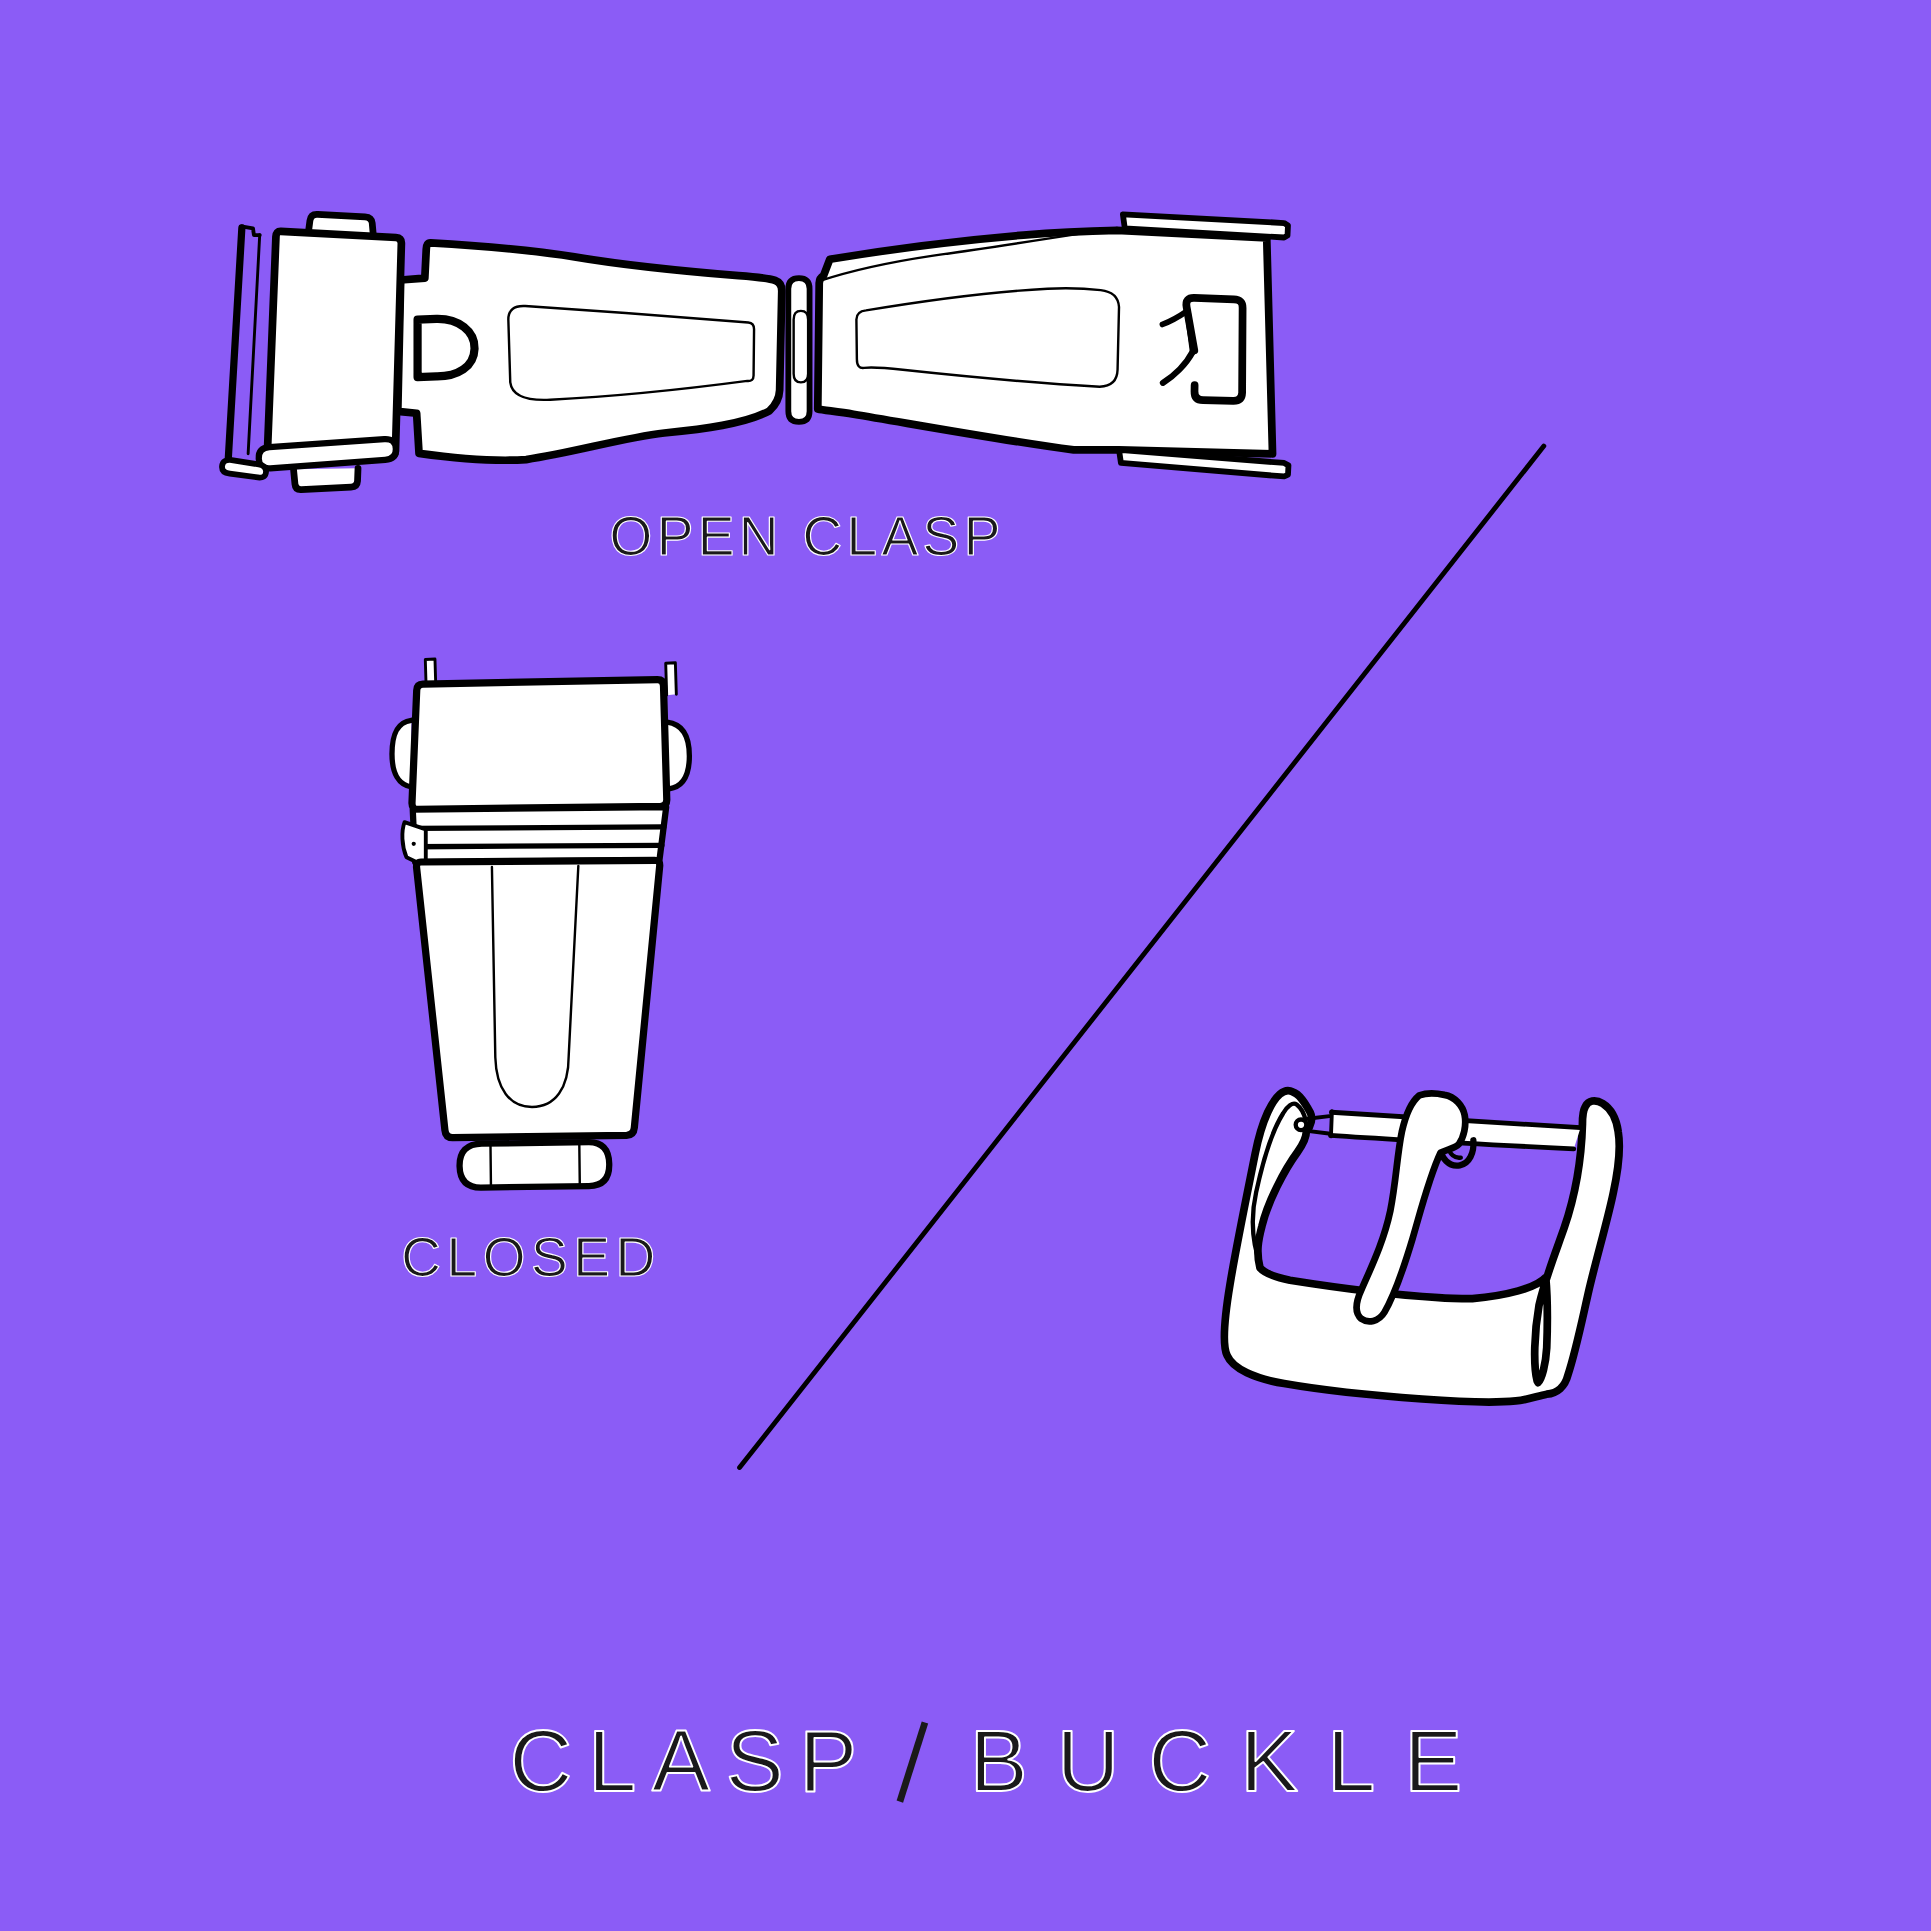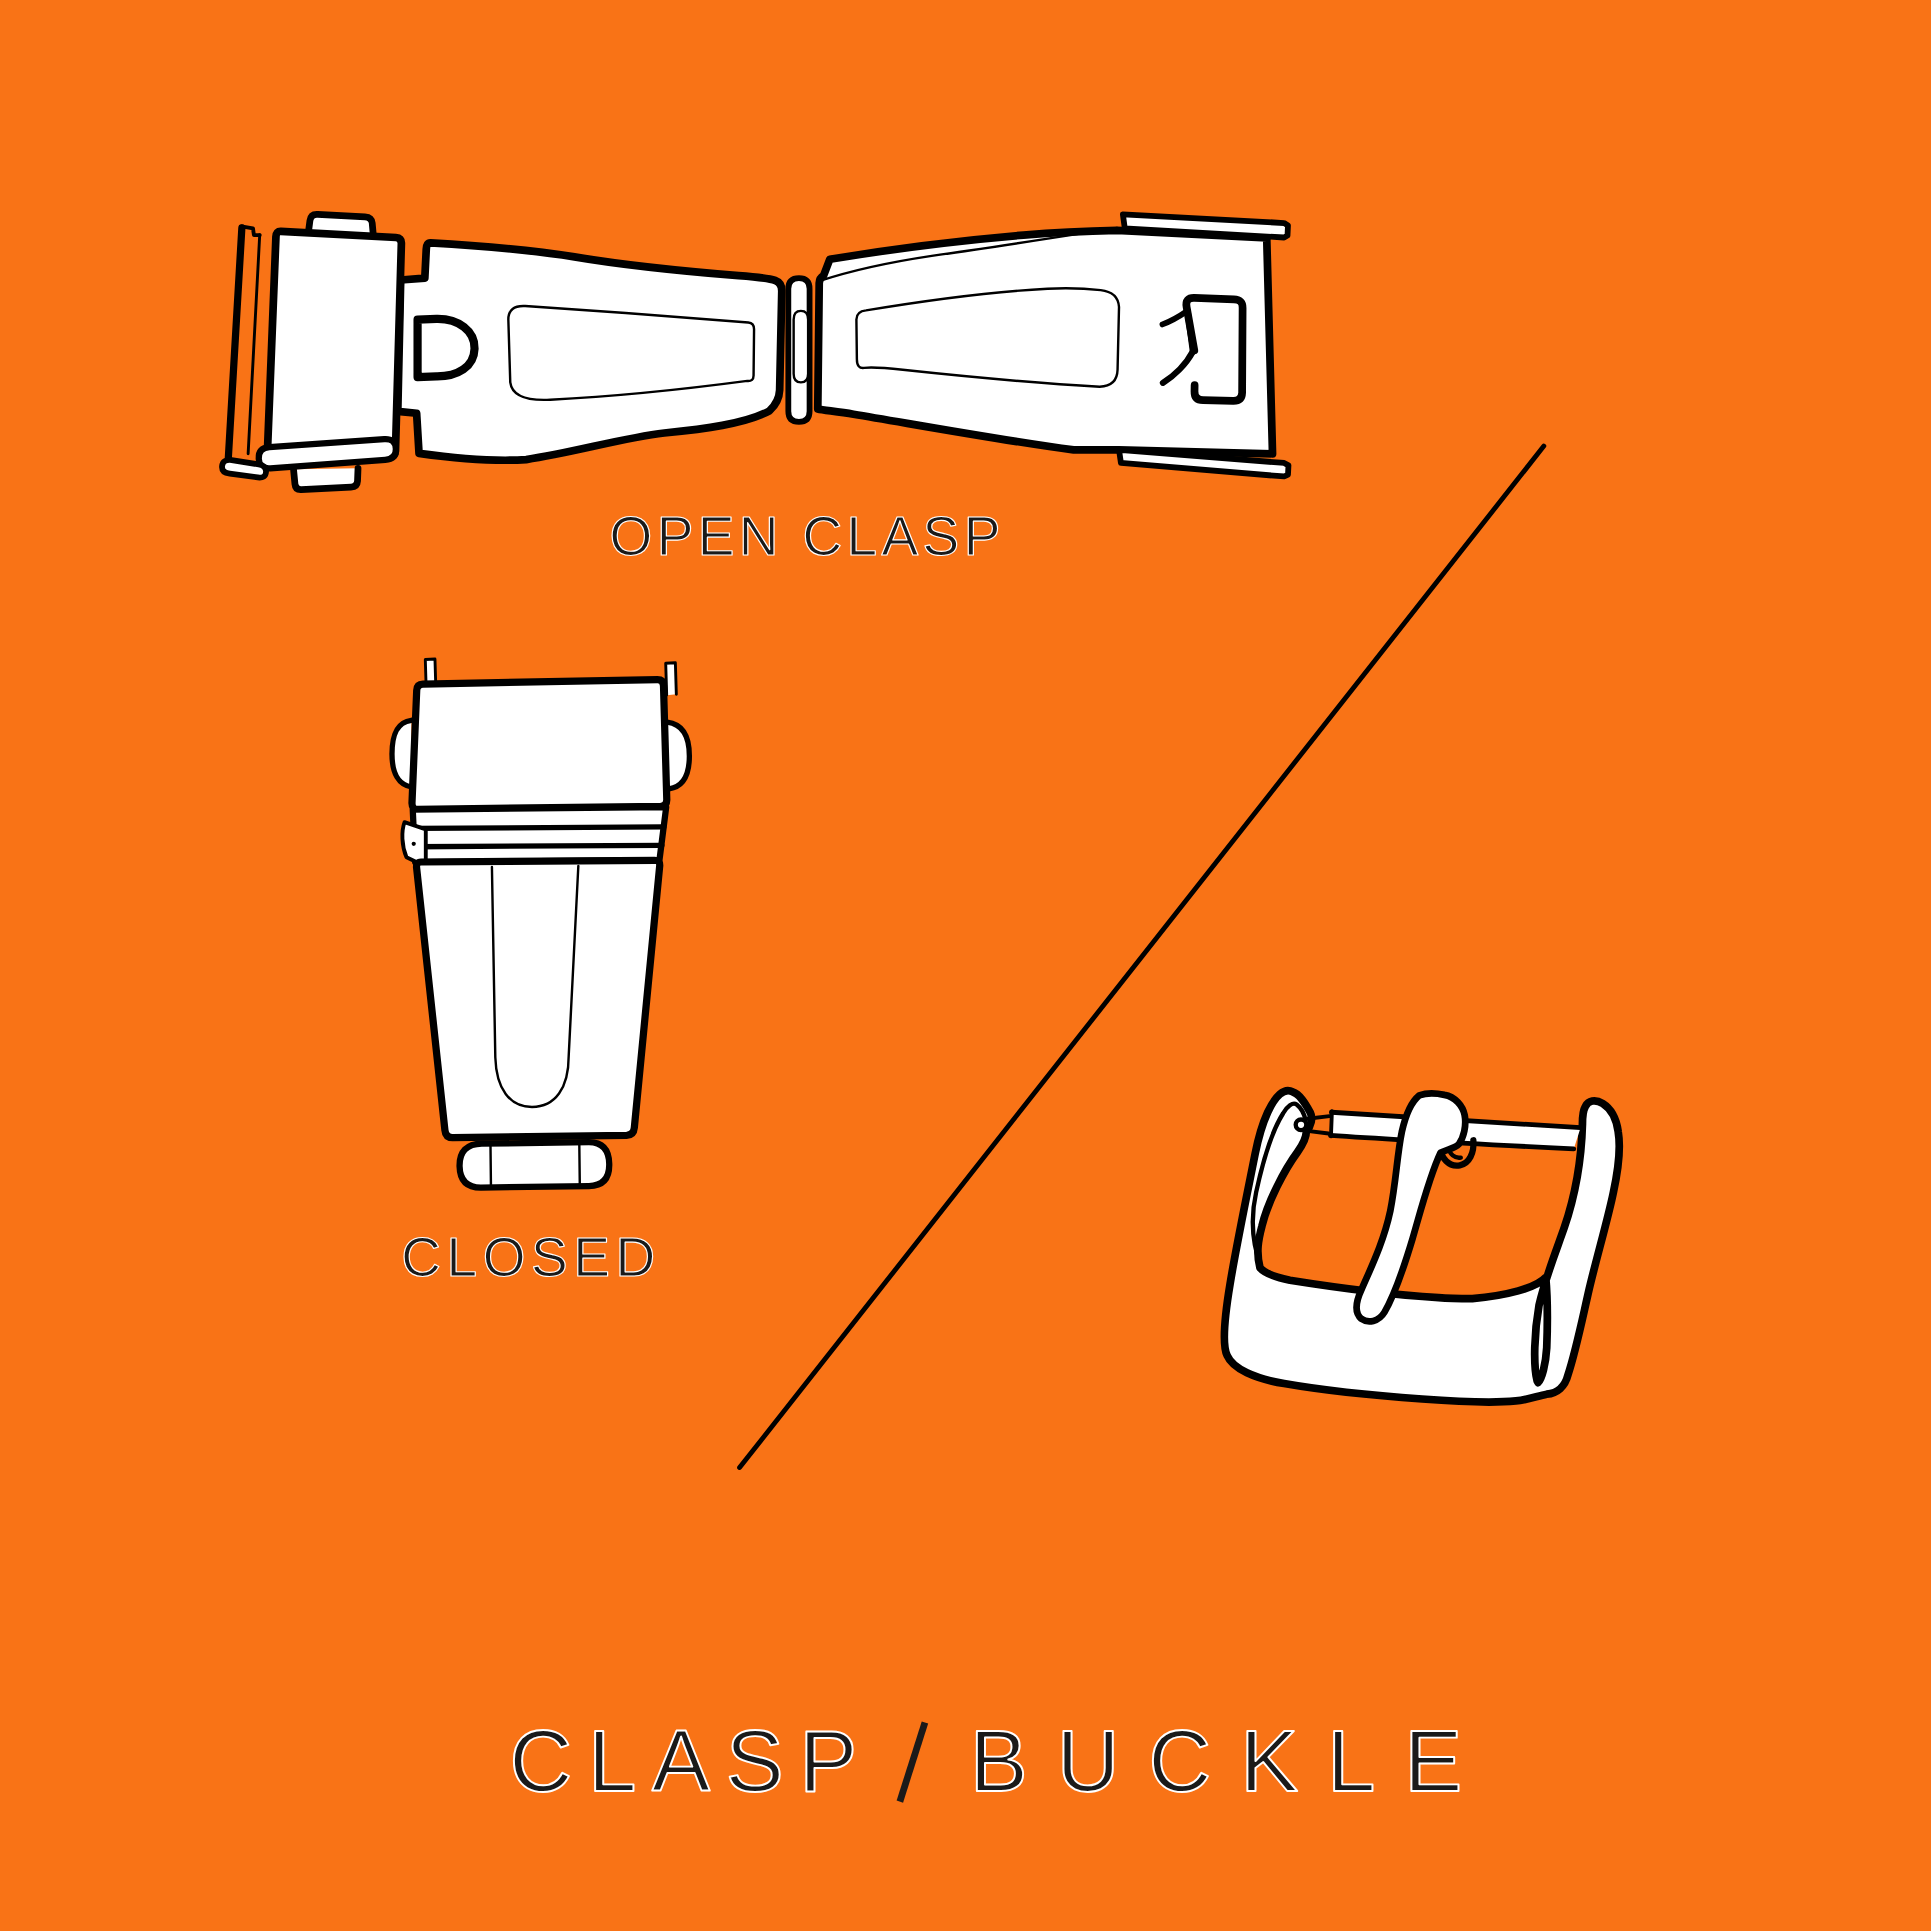--- a/index.html
+++ b/index.html
@@ -1,16 +1,16 @@
 <!DOCTYPE html>
 <html><head>
 <meta charset="utf-8">
 <style>
 html,body{margin:0;padding:0;background:#ffffff;}
-#page{width:1931px;height:1931px;position:relative;background:#f97316;overflow:hidden;}
+#page{width:1931px;height:1931px;position:relative;background:#8b5cf6;overflow:hidden;}
 text{font-family:"Liberation Sans",sans-serif;fill:#1a1a1a;}
 </style>
 </head>
 <body>
 <div id="page">
 <svg width="1931" height="1931" viewBox="0 0 2000 2000" fill="none" stroke-linecap="round" stroke-linejoin="round">
 
 <g stroke="#000">
 
   <line x1="250.5" y1="236" x2="236.5" y2="474" stroke-width="7.5"></line>

